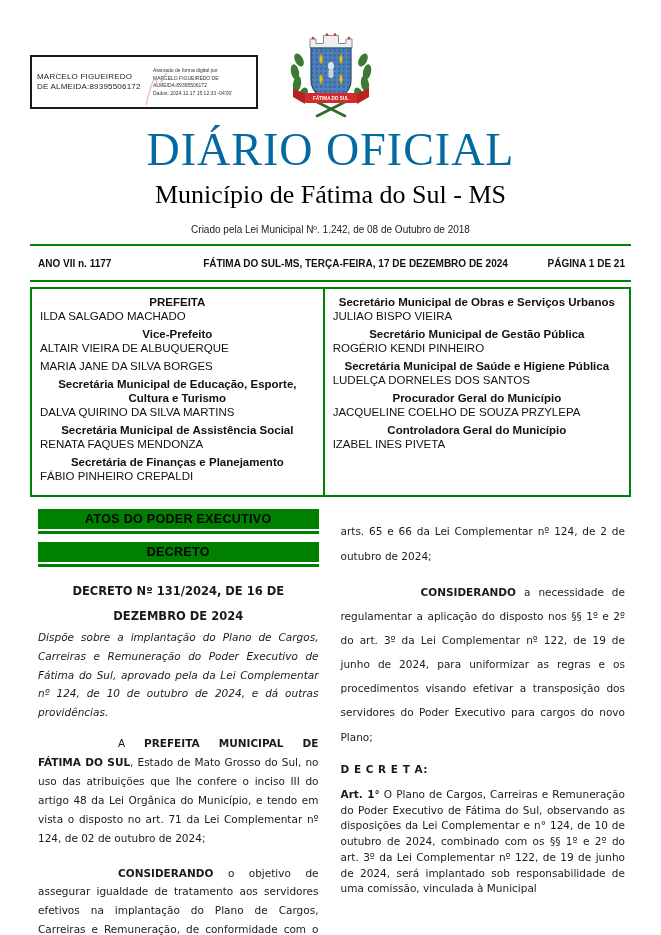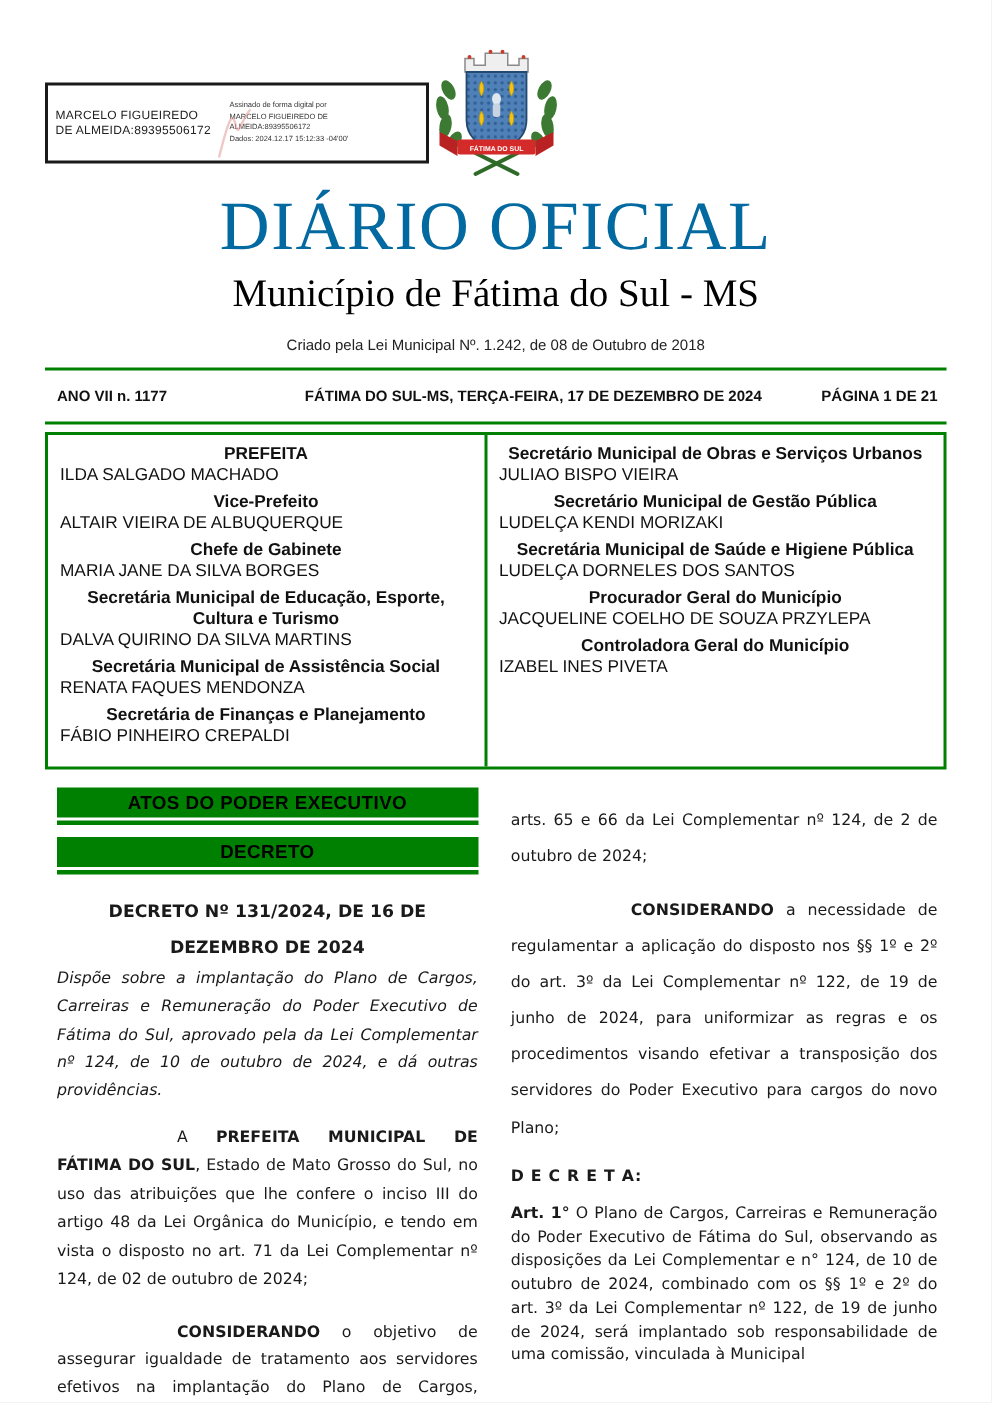--- a/index.html
+++ b/index.html
@@ -4,21 +4,21 @@
 <style>
   * { margin:0; padding:0; box-sizing:border-box; }
   html,body { background:#e9e9e9; }
   .page {
     position:relative; width:661px; height:935px; margin:0 auto;
     background:#ffffff; color:#111;
     font-family:"Liberation Sans", sans-serif; overflow:hidden;
   }
   
   .sig-box {
-    position:absolute; left:30px; top:55px; width:256px; height:54px;
+    position:absolute; left:30px; top:55px; width:228px; height:54px;
     border:2px solid #1a1a1a; background:#fff;
     display:flex; align-items:center; padding:3px 5px;
   }
   .sig-holder { width:108px; font-size:8px; line-height:1.3; color:#222; letter-spacing:0.2px; }
   .sig-details { position:relative; flex:1; padding-left:8px; font-size:5px; line-height:1.5; color:#333; }
   .sig-mark { position:absolute; left:-2px; top:2px; opacity:.55; }
   
   .crest-wrap { text-align:center; padding-top:26px; }
   .mast-title {
     text-align:center; font-family:"Liberation Serif", serif;
@@ -155,21 +155,20 @@
     <div class="off-col left">
       <div class="off-entry">
         <div class="off-role">PREFEITA</div>
         <div class="off-name">ILDA SALGADO MACHADO</div>
       </div>
       <div class="off-entry">
         <div class="off-role">Vice-Prefeito</div>
         <div class="off-name">ALTAIR VIEIRA DE ALBUQUERQUE</div>
       </div>
       <div class="off-entry">
-        <div class="off-role">Chefe de Gabinete</div>
         <div class="off-name">MARIA JANE DA SILVA BORGES</div>
       </div>
       <div class="off-entry">
         <div class="off-role">Secretária Municipal de Educação, Esporte, Cultura e Turismo</div>
         <div class="off-name">DALVA QUIRINO DA SILVA MARTINS</div>
       </div>
       <div class="off-entry">
         <div class="off-role">Secretária Municipal de Assistência Social</div>
         <div class="off-name">RENATA FAQUES MENDONZA</div>
       </div>
@@ -178,21 +177,21 @@
         <div class="off-name">FÁBIO PINHEIRO CREPALDI</div>
       </div>
     </div>
     <div class="off-col">
       <div class="off-entry">
         <div class="off-role">Secretário Municipal de Obras e Serviços Urbanos</div>
         <div class="off-name">JULIAO BISPO VIEIRA</div>
       </div>
       <div class="off-entry">
         <div class="off-role">Secretário Municipal de Gestão Pública</div>
-        <div class="off-name">LUDELÇA KENDI MORIZAKI</div>
+        <div class="off-name">ROGÉRIO KENDI PINHEIRO</div>
       </div>
       <div class="off-entry">
         <div class="off-role">Secretária Municipal de Saúde e Higiene Pública</div>
         <div class="off-name">LUDELÇA DORNELES DOS SANTOS</div>
       </div>
       <div class="off-entry">
         <div class="off-role">Procurador Geral do Município</div>
         <div class="off-name">JACQUELINE COELHO DE SOUZA PRZYLEPA</div>
       </div>
       <div class="off-entry">

